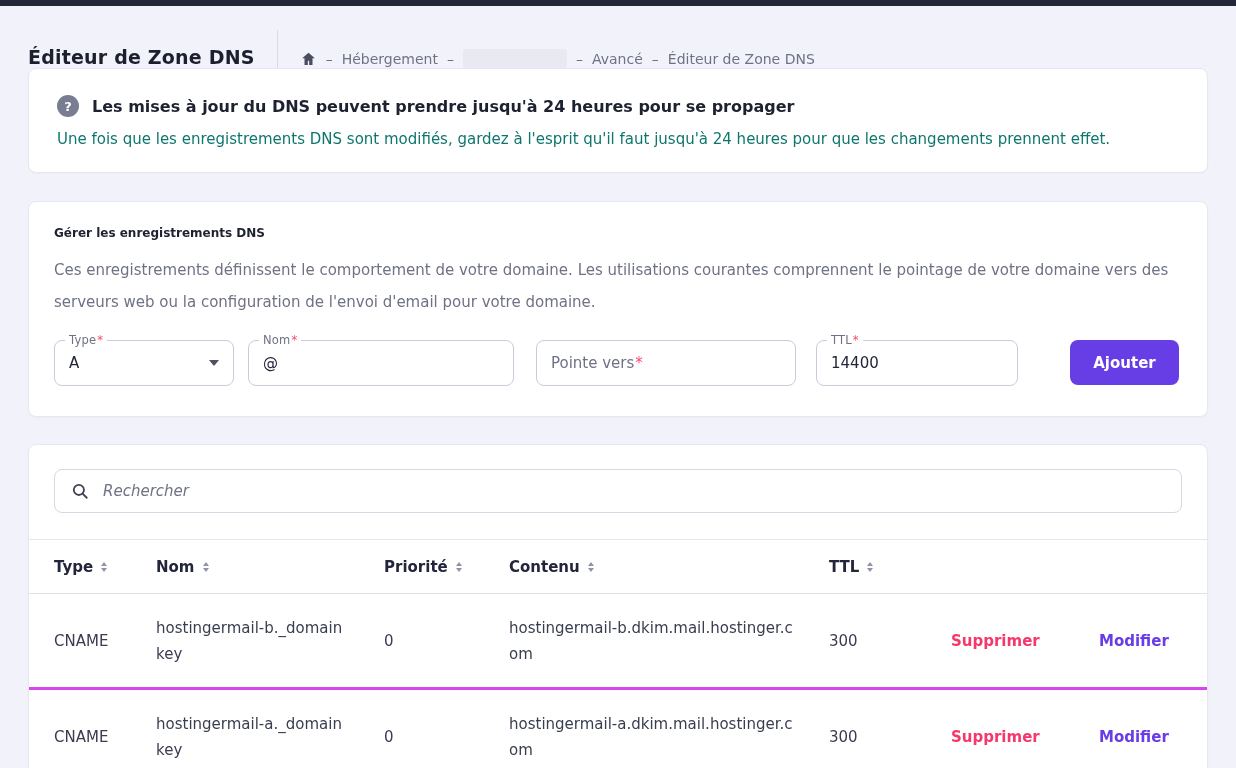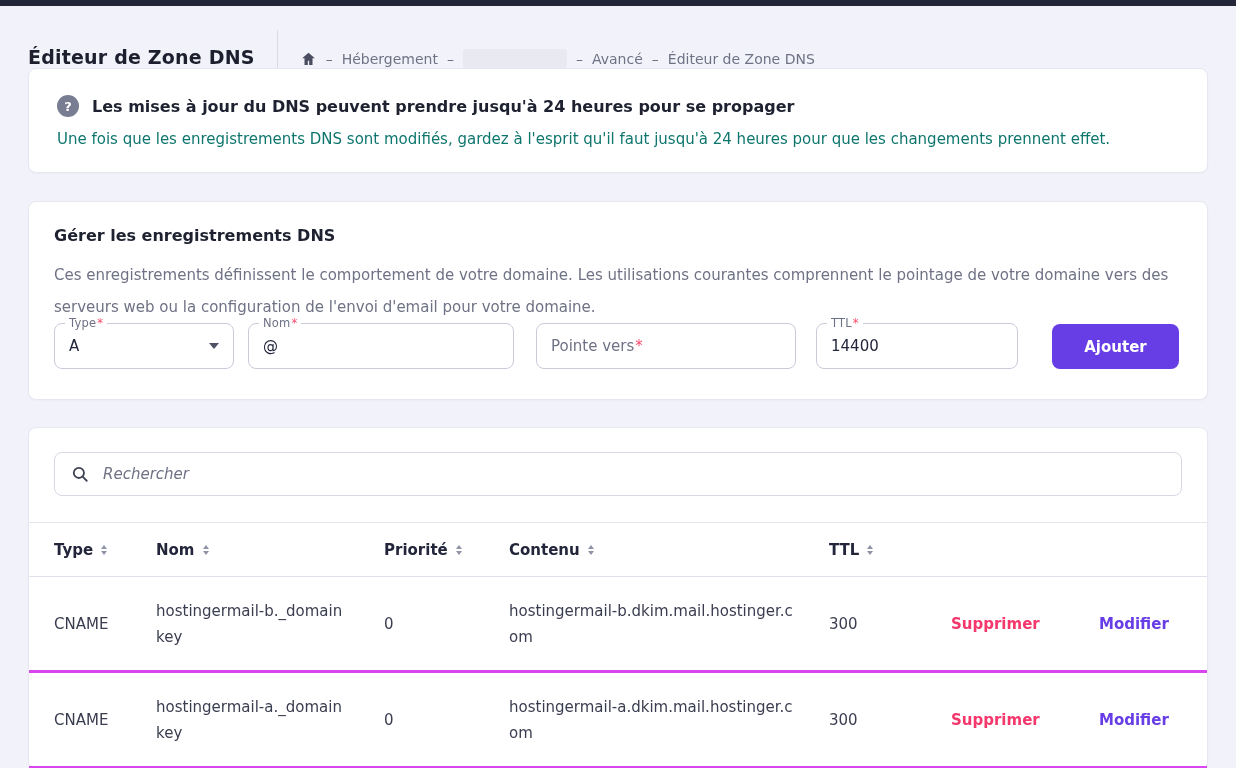--- a/index.html
+++ b/index.html
@@ -26,37 +26,37 @@
   
   .notice-card { padding:26px 28px 24px; margin-bottom:28px; }
   .notice-title-row { display:flex; align-items:center; gap:13px; }
   .q-icon { width:22px; height:22px; flex:0 0 22px; border-radius:50%; background:#787d92;
             color:#fff; font-size:13px; font-weight:700; display:flex; align-items:center; justify-content:center; }
   .notice-title { font-size:16px; font-weight:700; color:#1e2130; }
   .notice-desc { margin-top:13px; font-size:15px; color:#0f766e; }
 
   
   .manage-card { padding:24px 28px 30px 25px; margin-bottom:27px; }
-  .manage-title { font-size:16px; font-weight:700; color:#1e2130; }
+  .manage-title { font-size:12px; font-weight:700; color:#1e2130; }
   .manage-desc { margin-top:14px; font-size:15px; line-height:32px; color:#6f7285; max-width:1125px; }
-  .form-row { display:flex; align-items:flex-end; }
+  .form-row { display:flex; align-items:flex-start; margin-top:22px; }
   .field { position:relative; height:46px; border:1px solid #c9cbdb; border-radius:8px;
            background:#fff; display:flex; align-items:center; padding:0 14px; cursor:text; }
   .field-type { width:180px; margin-right:14px; cursor:pointer; }
   .field-name { width:266px; margin-right:22px; }
   .field-points { width:260px; margin-right:20px; }
   .field-ttl { width:202px; }
   .float-label { position:absolute; top:-8px; left:10px; background:#fff; padding:0 4px;
                  font-size:11.5px; color:#6f7285; letter-spacing:.2px; }
   .req { color:#fc4a6d; margin-left:1px; }
   .field-value { font-size:15px; color:#23263b; }
   .caret-down { margin-left:auto; width:0; height:0; border-left:5px solid transparent;
                 border-right:5px solid transparent; border-top:6px solid #4e5165; }
   .inline-ph { font-size:15px; font-weight:500; color:#6f7285; }
-  .btn-primary { margin-left:auto; width:127px; height:45px; background:#673de6; color:#fff;
+  .btn-primary { margin-left:auto; width:109px; height:45px; background:#673de6; color:#fff;
                  border:none; border-radius:8px; font-size:15px; font-weight:700;
                  font-family:inherit; cursor:pointer; }
 
   
   .table-card { padding:0; }
   .search-wrap { padding:24px 25px 26px; }
   .search-box { display:flex; align-items:center; gap:14px; height:44px;
                 border:1px solid #d6d8e4; border-radius:8px; padding:0 16px; background:#fff; }
   .search-box input { flex:1; border:none; outline:none; font-size:15px; color:#23263b;
                       font-family:inherit; background:transparent;font-style:italic; }

